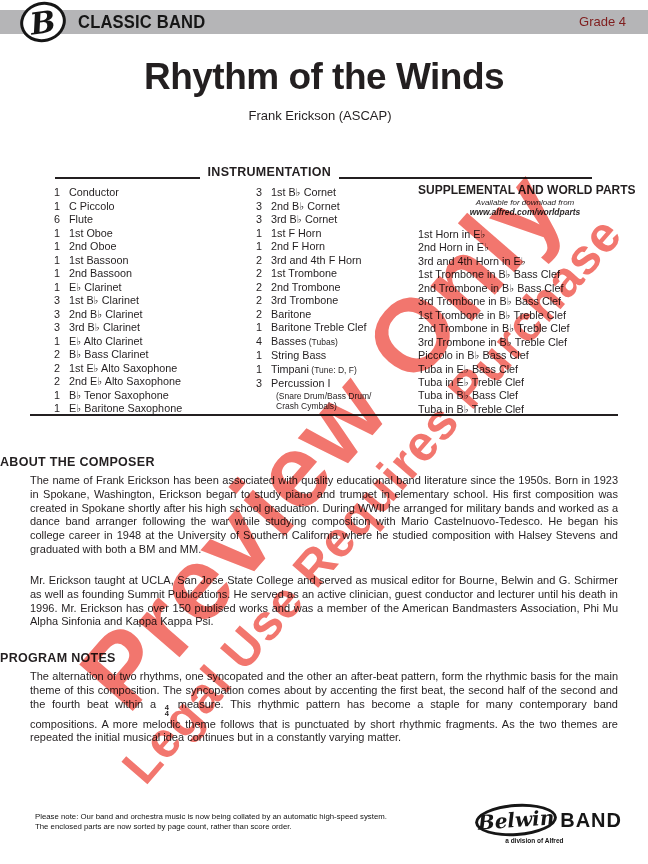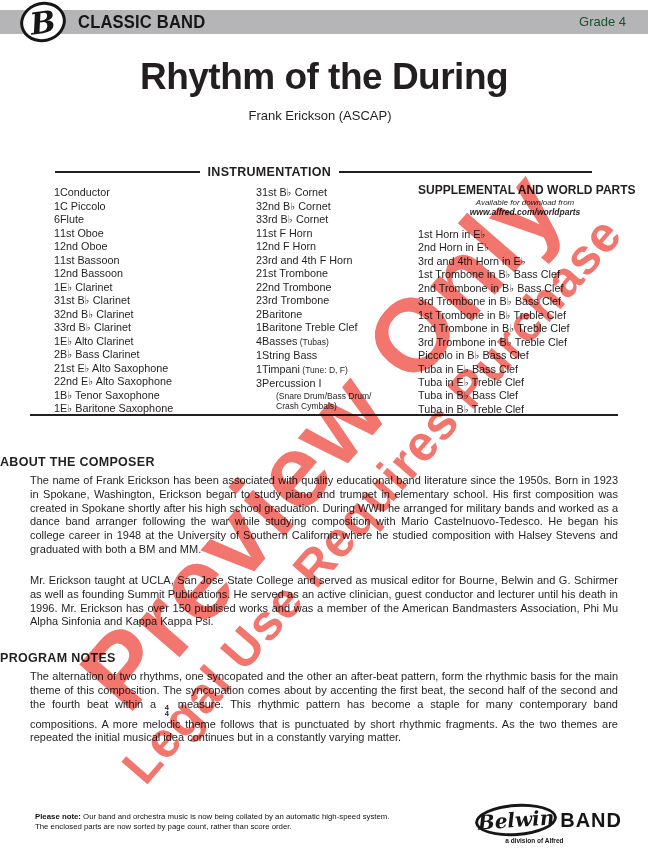--- a/index.html
+++ b/index.html
@@ -6,41 +6,41 @@
   html,body { background:#e8e8e8; }
   body { font-family:"Liberation Sans","DejaVu Sans",sans-serif; }
   .page { position:relative; width:648px; height:864px; background:#ffffff; overflow:hidden; margin:0 auto; color:#231f20; }
 
   
   .topbar { position:absolute; top:10px; left:0; width:648px; height:24px; background:#b5b5b7; }
   .logo-wrap { position:absolute; left:20px; top:-8px; width:48px; height:42px; }
   .logo-ellipse { width:46px; height:40px; border:3px solid #161616; border-radius:50%; background:#ffffff; transform:rotate(-14deg); display:flex; align-items:center; justify-content:center; }
   .logo-b { font-family:"DejaVu Serif","Liberation Serif",serif; font-style:italic; font-weight:bold; font-size:30px; color:#161616; transform:rotate(6deg); }
   .brand { position:absolute; left:78px; top:2px; font-size:18px; font-weight:bold; color:#161616; transform:scaleX(0.92); transform-origin:left center; letter-spacing:0.2px; }
-  .grade { position:absolute; right:22px; top:4px; font-size:13px; color:#14532d; }
+  .grade { position:absolute; right:22px; top:4px; font-size:13px; color:#7f1d1d; }
 
   
   .title { position:absolute; top:56px; left:0; width:648px; text-align:center; font-size:37px; font-weight:bold; letter-spacing:-0.5px; }
   .composer { position:absolute; top:108px; left:0; width:640px; text-align:center; font-size:13px; }
 
   
-  .instr-header { position:absolute; top:165px; left:55px; width:537px; display:flex; align-items:center; gap:8px; }
+  .instr-header { position:absolute; top:165px; left:55px; width:537px; display:flex; align-items:flex-end; gap:8px; }
   .instr-header .line { height:2px; background:#231f20; }
   .instr-header .l { flex:1; }
   .instr-header .r { flex:1.75; }
   .instr-title { font-size:12.5px; font-weight:bold; letter-spacing:0.3px; white-space:nowrap; }
 
   
   .col { position:absolute; font-size:10.8px; line-height:13.5px; }
   .col1 { top:186px; left:46px; width:195px; }
   .col2 { top:186px; left:248px; width:170px; }
   .col3 { top:184px; left:418px; width:214px; }
   .row { display:flex; }
   .row .qty { flex:0 0 14px; text-align:right; }
-  .row .name { white-space:nowrap; }
+  .row .name { margin-left:9px; white-space:nowrap; }
   .note { font-size:8.5px; }
   .sub { margin-left:28px; font-size:8.5px; line-height:10.5px; white-space:nowrap; }
   .supp-head { font-size:12px; font-weight:bold; text-align:center; white-space:nowrap; }
   .supp-sub1 { font-size:8px; font-style:italic; text-align:center; line-height:9.5px; }
   .supp-sub2 { font-size:8.5px; font-style:italic; font-weight:bold; text-align:center; line-height:10px; }
   .supp-items { margin-top:11px; }
   .supp-items div { line-height:13.45px; white-space:nowrap; }
 
   .divider { position:absolute; top:414px; left:30px; width:588px; height:2px; background:#231f20; }
 
@@ -49,21 +49,21 @@
   .about-head { top:455px; }
   .prog-head { top:651px; }
   .para { position:absolute; left:30px; width:588px; font-size:11px; line-height:13.8px; text-align:justify; }
   .p1 { top:474px; }
   .p2 { top:574px; }
   .p3 { top:670px; }
   .timesig { display:inline-flex; flex-direction:column; align-items:center; vertical-align:-2px; font-weight:bold; font-size:7.5px; line-height:6.5px; margin:0 2px; }
 
   
   .footer-note { position:absolute; left:35px; top:812px; font-size:7.8px; line-height:10px; color:#111111; }
-  .footer-note .bold { font-weight:bold; }
+  .footer-note .bold { font-weight:normal; }
   .belwin { position:absolute; right:26px; top:804px; }
   .belwin-row { display:flex; align-items:center; }
   .belwin-oval { display:flex; align-items:center; justify-content:center; width:82px; height:32px; border:3px solid #161616; border-radius:50%; transform:rotate(-4deg); background:#fff; }
   .belwin-script { font-family:"DejaVu Serif","Liberation Serif",serif; font-style:italic; font-weight:bold; font-size:20px; color:#161616; white-space:nowrap; }
   .belwin-band { font-size:20px; font-weight:bold; letter-spacing:1px; color:#161616; margin-left:3px; }
   .belwin-sub { font-size:6.5px; font-weight:bold; color:#161616; margin:1px 0 0 30px; }
 
   
   .wm { position:absolute; font-weight:bold; white-space:nowrap; pointer-events:none; mix-blend-mode:multiply; z-index:5; }
   .wm1 { font-size:103px; top:440px; left:322px; transform:translate(-50%,-50%) rotate(-49deg); letter-spacing:2px; }
@@ -77,21 +77,21 @@
   <div class="topbar">
     <div class="logo-wrap">
       <div class="logo-ellipse">
         <span class="logo-b">B</span>
       </div>
     </div>
     <div class="brand">CLASSIC BAND</div>
     <div class="grade">Grade 4</div>
   </div>
 
-  <div class="title">Rhythm of the During</div>
+  <div class="title">Rhythm of the Winds</div>
   <div class="composer">Frank Erickson (ASCAP)</div>
 
   <div class="instr-header">
     <div class="line l"></div>
     <div class="instr-title">INSTRUMENTATION</div>
     <div class="line r"></div>
   </div>
 
   <div class="col col1" id="col1">
       <div class="row">

